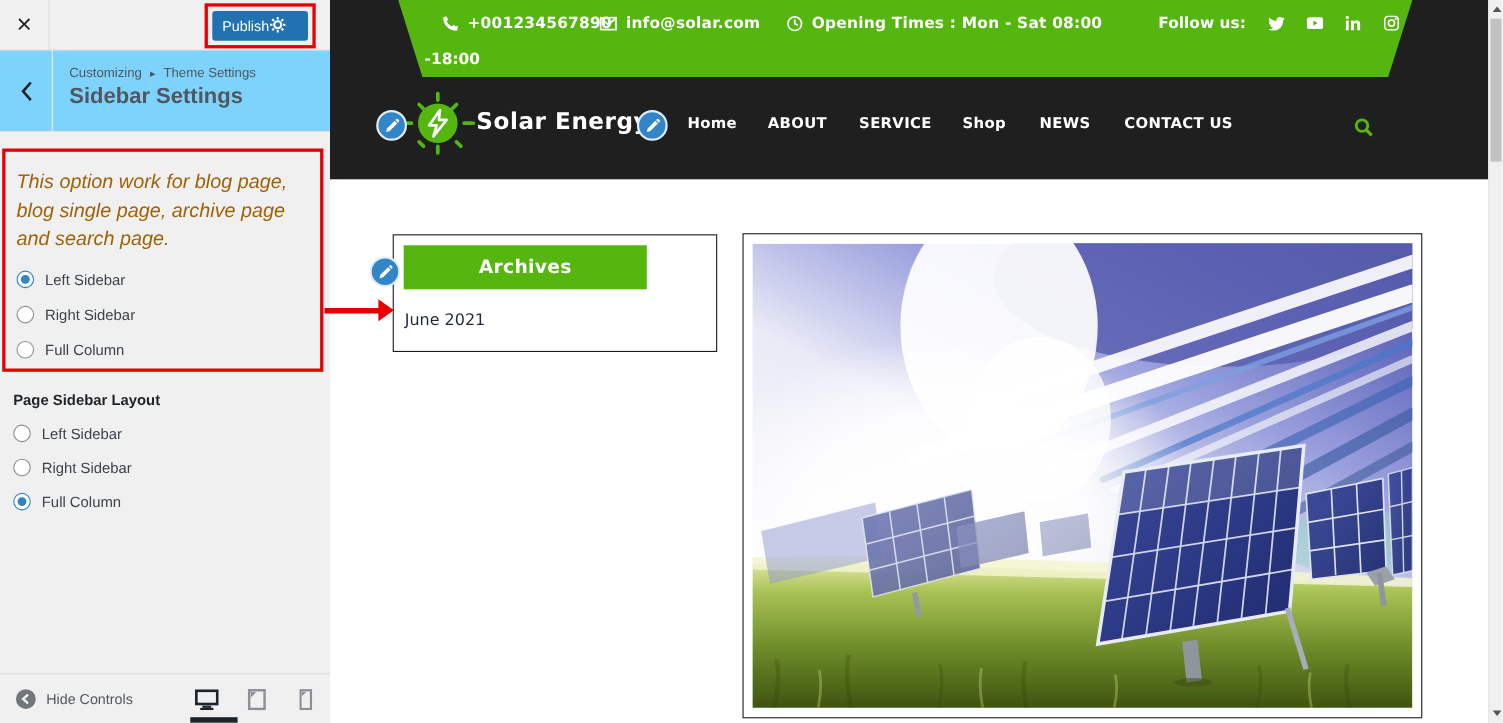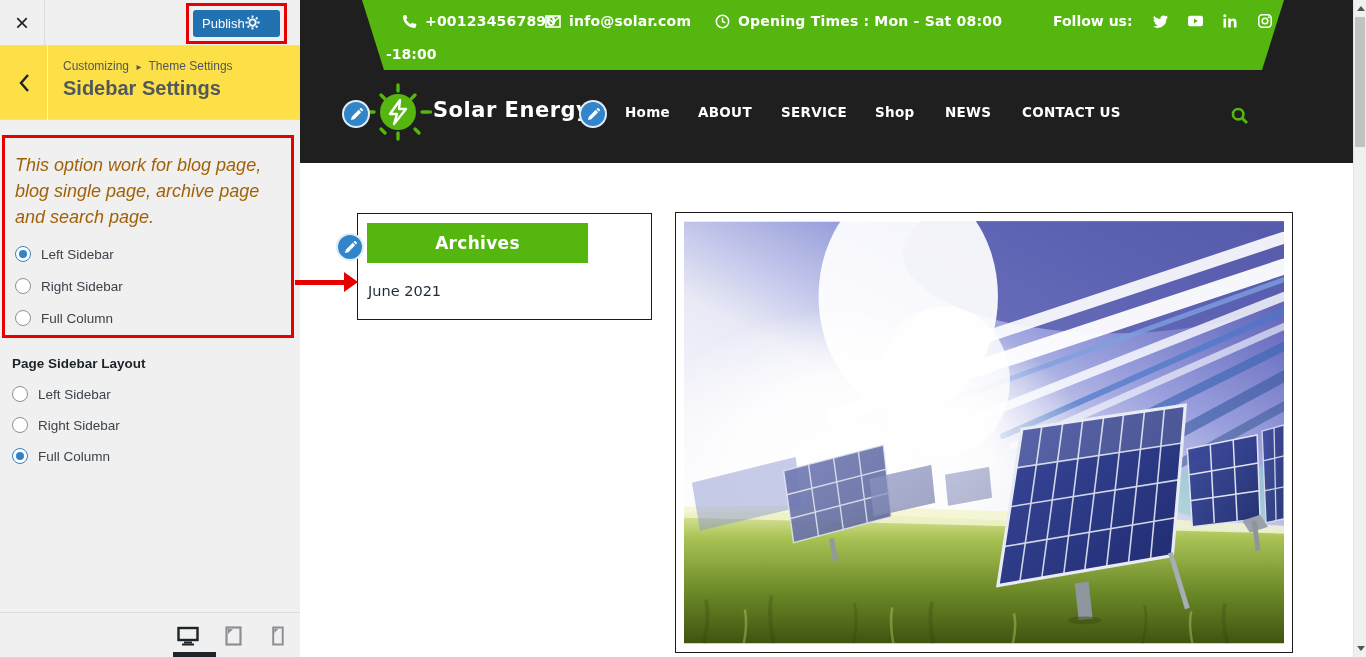--- a/index.html
+++ b/index.html
@@ -13,21 +13,21 @@
                border-bottom:1px solid #dcdcde; }
   .close-btn { position:absolute; left:0; top:0; width:45px; height:45px;
                border-right:1px solid #dcdcde; display:flex; align-items:center;
                justify-content:center; font-size:24px; color:#1d2327; cursor:pointer; }
   .publish-annot { position:absolute; left:186px; top:3px; width:101px; height:41px;
                    border:3px solid #e60000; }
   .publish-btn { position:absolute; left:4px; top:4px; width:87px; height:27px;
                  background:#2271b1; border-radius:3px; color:#fff; display:flex;
                  align-items:center; padding:0 9px;
                  font-size:13px; cursor:pointer; }
-  .panel-head { position:relative; height:74px; background:#fde047;
+  .panel-head { position:relative; height:74px; background:#7dd3fc;
                 border-bottom:1px solid #dcdcde; }
   .back-btn { position:absolute; left:0; top:0; width:48px; height:74px;
               border-right:1px solid #f0f0f1; display:flex; align-items:center;
               justify-content:center; cursor:pointer; }
   .crumb { position:absolute; left:63px; top:13px; font-size:12px; color:#50575e; }
   .crumb .sep { font-family:"DejaVu Sans", sans-serif; font-size:10px; margin:0 4px; }
   .panel-title { position:absolute; left:63px; top:31px; font-size:20px;
                  font-weight:700; color:#50575e; }
 
   .post-annot { position:absolute; left:2px; top:135px; width:292px; height:203px;
@@ -187,20 +187,27 @@
       <span class="radio"></span>
       <span class="radio-label">Right Sidebar</span>
     </div>
     <div class="radio-row">
       <span class="radio checked"></span>
       <span class="radio-label">Full Column</span>
     </div>
   </div>
 
   <div class="sb-footer">
+    <div class="hide-controls">
+      <svg width="19" height="19" viewBox="0 0 19 19">
+        <circle cx="9.5" cy="9.5" r="9" fill="#72777c"></circle>
+        <polyline points="11.5,5.5 7,9.5 11.5,13.5" fill="none" stroke="#f0f0f1" stroke-width="2.2"></polyline>
+      </svg>
+      <span>Hide Controls</span>
+    </div>
     <div class="devices">
       <div class="device-btn">
         <svg width="22" height="20" viewBox="0 0 22 20">
           <rect x="1.5" y="2" width="19" height="12" fill="none" stroke="#1d2327" stroke-width="2.4"></rect>
           <rect x="7" y="15.5" width="8" height="2" fill="#1d2327"></rect>
           <rect x="5" y="17.5" width="12" height="2" fill="#1d2327"></rect>
         </svg>
       </div>
       <div class="device-btn">
         <svg width="17" height="20" viewBox="0 0 17 20">

